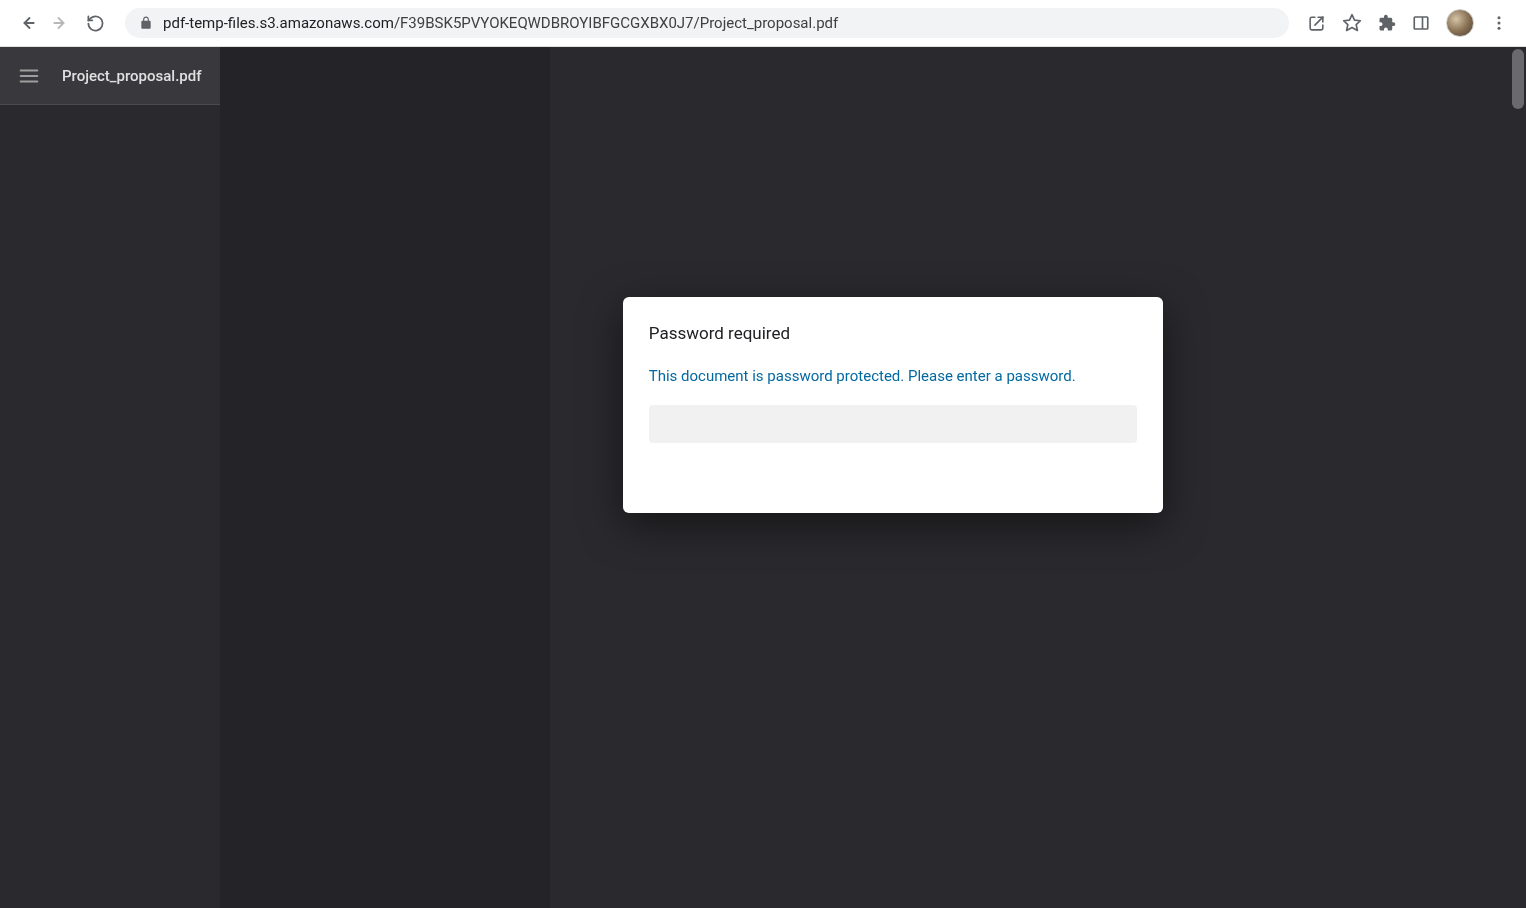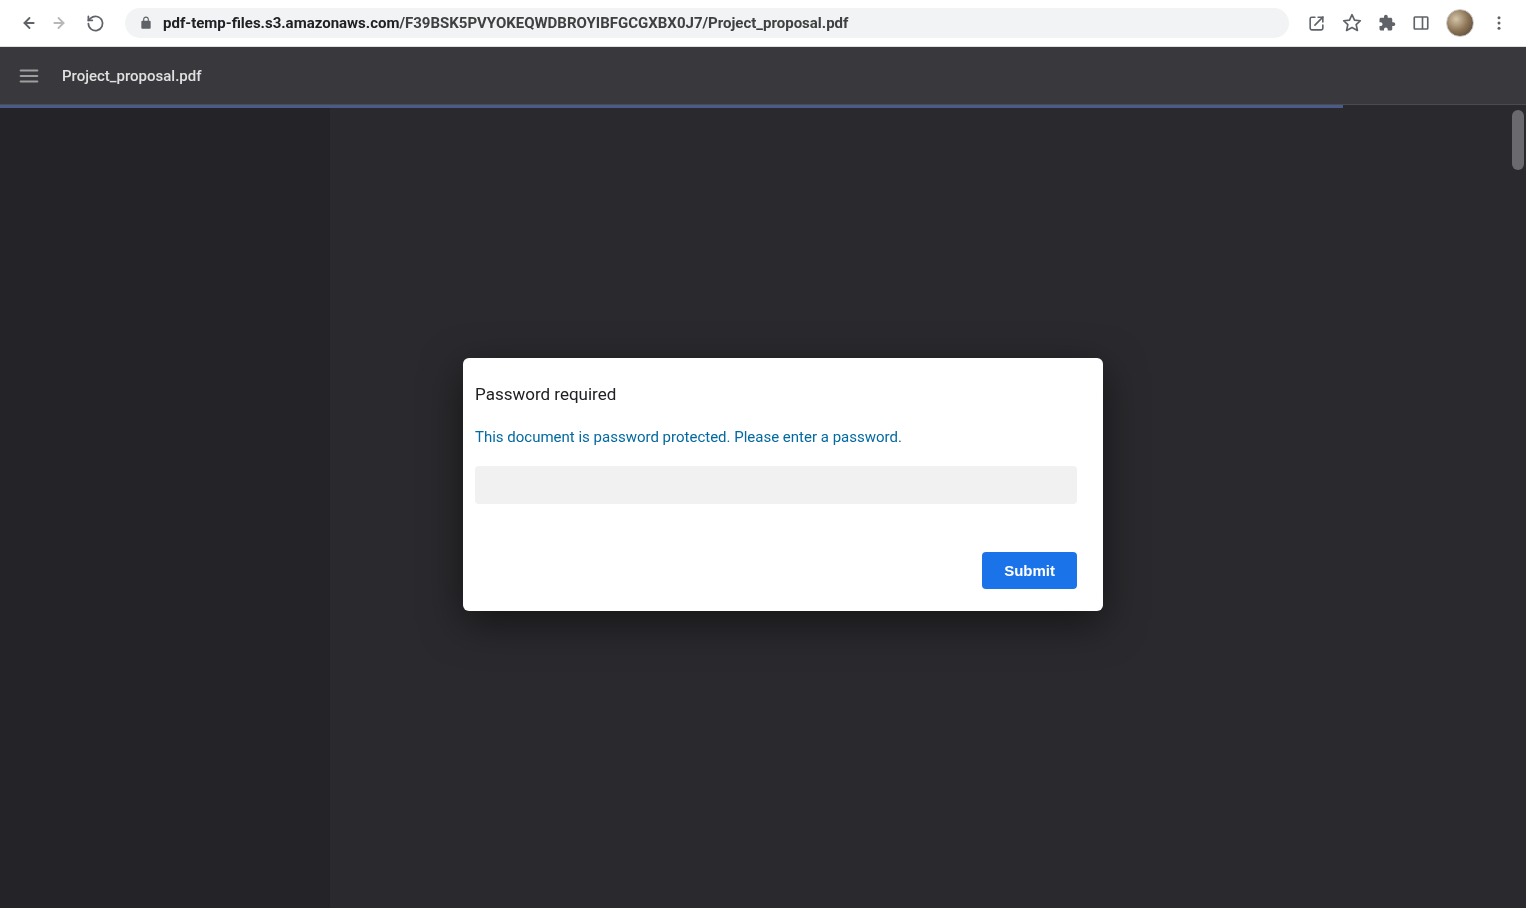--- a/index.html
+++ b/index.html
@@ -44,21 +44,20 @@
     .address-bar {
       flex: 1;
       height: 30px;
       background: #f1f3f4;
       border-radius: 17px;
       display: flex;
       align-items: center;
       padding: 0 14px;
       margin: 0 10px;
       gap: 10px;
-      font-weight: bold;
     }
     .lock-icon {
       color: #5f6368;
       display: flex;
       align-items: center;
     }
     .url-text {
       color: #5f6368;
       font-size: 15px;
       display: flex;
@@ -87,21 +86,20 @@
       width: 28px;
       height: 28px;
       border-radius: 50%;
       background: radial-gradient(circle at 35% 35%, #d4c4a8 0%, #8b7355 50%, #4a3d2e 100%);
       border: 1px solid #ccc;
     }
     .pdf-viewer {
       height: calc(100% - 47px);
       background: #2a2a2e;
       display: flex;
-      flex-direction: column;
     }
     .pdf-header {
       height: 58px;
       background: #38383d;
       display: flex;
       align-items: center;
       padding: 0 18px;
       gap: 22px;
       border-bottom: 1px solid #4a4a4f;
     }
@@ -140,24 +138,24 @@
       top: 0;
       left: 0;
       right: 0;
       bottom: 0;
       display: flex;
       align-items: flex-start;
       justify-content: center;
       padding-top: 250px;
     }
     .dialog {
-      width: 640px;
+      width: 540px;
       background: #ffffff;
       border-radius: 6px;
-      padding: 26px 26px 22px 12px;
+      padding: 26px 26px 22px 26px;
       box-shadow: 0 12px 40px rgba(0,0,0,0.5);
       margin-left: 40px;
     }
     .dialog-title {
       font-size: 17px;
       color: #202124;
       font-weight: 400;
       margin-bottom: 24px;
     }
     .dialog-message {
@@ -285,19 +283,16 @@
   <div class="pdf-content">
     <div class="pdf-sidebar"></div>
     <div class="pdf-main">
       <div class="scrollbar-indicator"></div>
     </div>
     <div class="dialog-overlay">
       <div class="dialog">
         <div class="dialog-title">Password required</div>
         <div class="dialog-message">This document is password protected. Please enter a password.</div>
         <input type="password" class="password-input" value="" style="">
-        <div class="dialog-actions">
-          <button class="submit-btn">Submit</button>
-        </div>
       </div>
     </div>
   </div>
 </div>
 
 </body></html>

